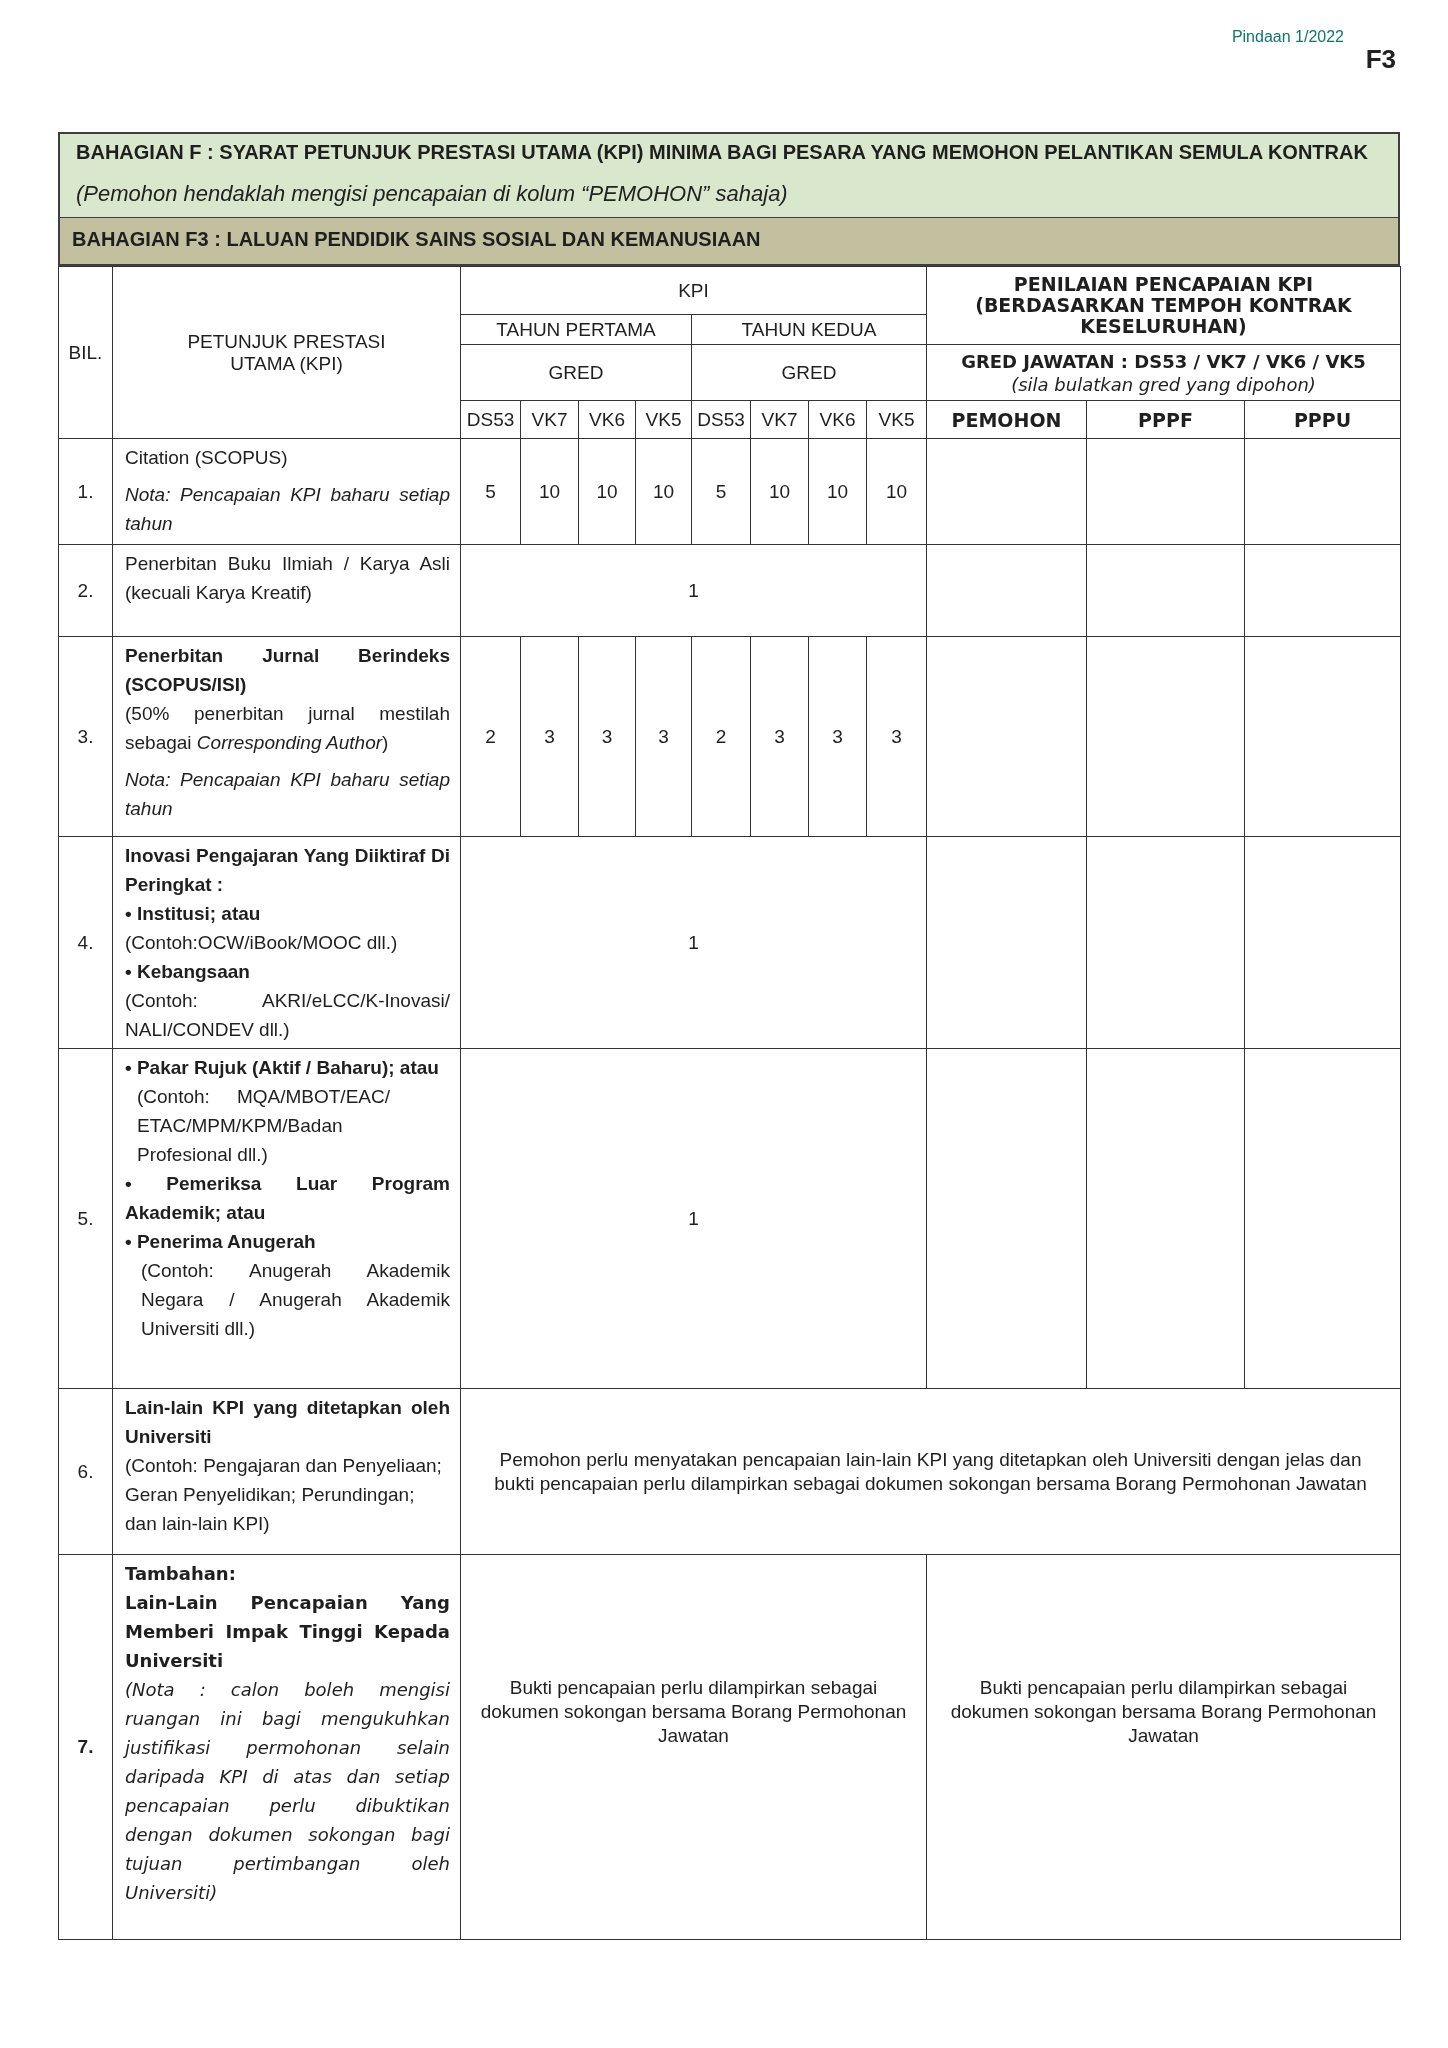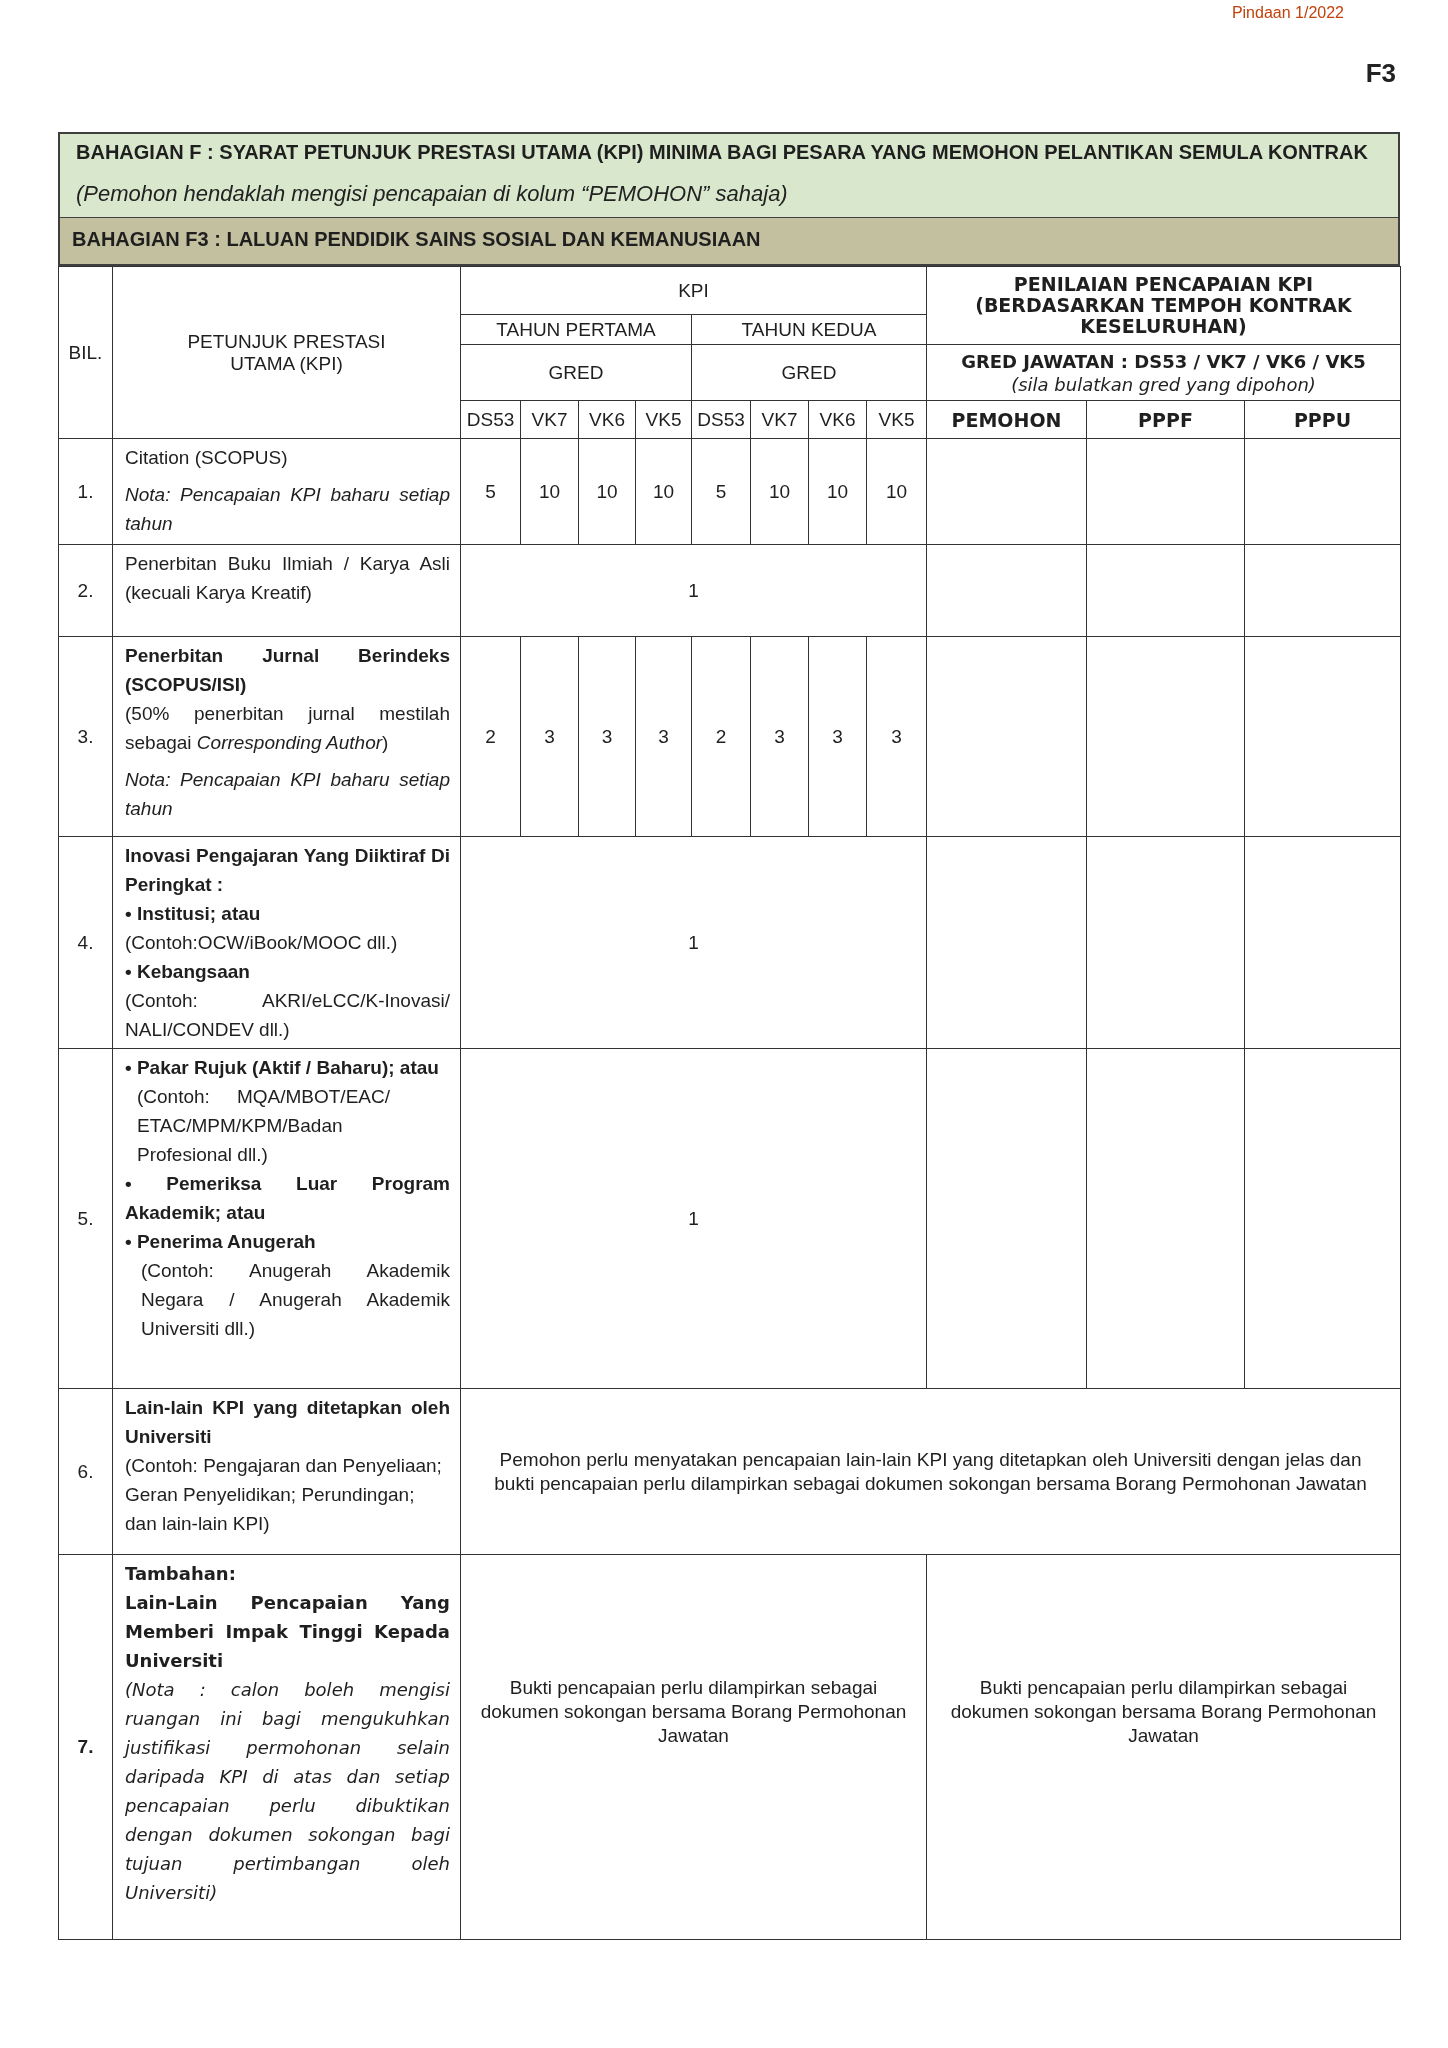--- a/index.html
+++ b/index.html
@@ -1,19 +1,19 @@
 <!DOCTYPE html>
 <html><head>
 <meta charset="utf-8">
 <style>
   html, body { margin: 0; padding: 0; background: #ffffff; }
   body { width: 1448px; height: 2048px; position: relative; overflow: hidden;
          font-family: "Liberation Sans", sans-serif; color: #1d1d1d; }
-  .pindaan { position: absolute; top: 4px; right: 104px; font-size: 16px; color: #c2410c; }
-  .formcode { position: absolute; top: 58px; right: 52px; font-size: 26px; font-weight: bold; color: #222; }
+  .pindaan { position: absolute; top: 28px; right: 104px; font-size: 16px; color: #0f766e; }
+  .formcode { position: absolute; top: 44px; right: 52px; font-size: 26px; font-weight: bold; color: #222; }
 
   .sheet { position: absolute; left: 58px; top: 132px; width: 1342px; }
   .band-main { background: #d9e8cd; border: 2px solid #3e3e3e; border-bottom: 1.5px solid #3e3e3e;
                padding: 6px 16px 16px 16px; height: 86px; box-sizing: border-box; }
   .band-main .t1 { font-size: 20px; font-weight: bold; line-height: 25px; color: #1f1f1f; }
   .band-main .t2 { font-size: 22px; font-style: italic; line-height: 26px; color: #222; margin-top: 16px; }
   .band-sub { background: #c3c0a0; border-left: 2px solid #3e3e3e; border-right: 2px solid #3e3e3e;
               border-bottom: 2px solid #3e3e3e; height: 48px; box-sizing: border-box;
               padding: 10px 12px; font-size: 20px; font-weight: bold; color: #1f1f1f; }
 

